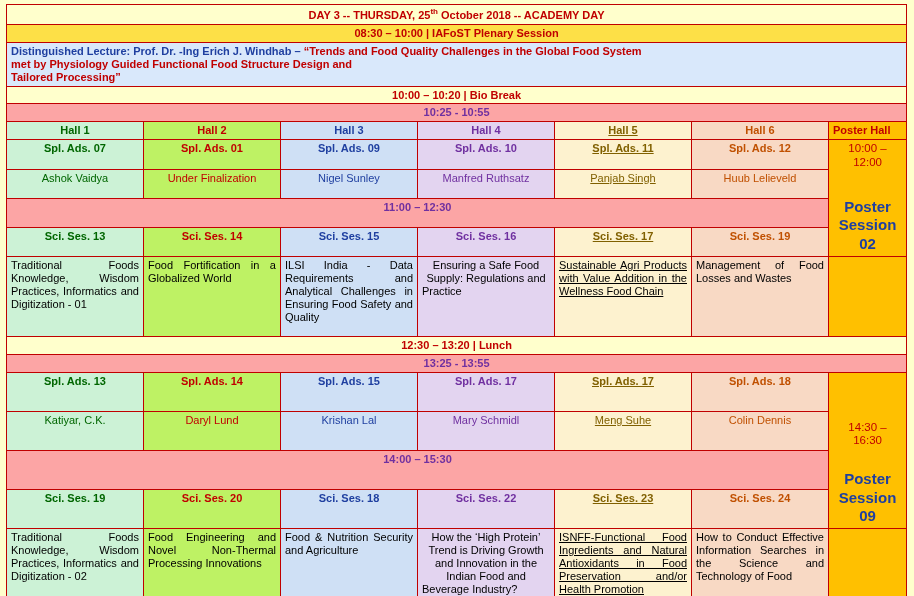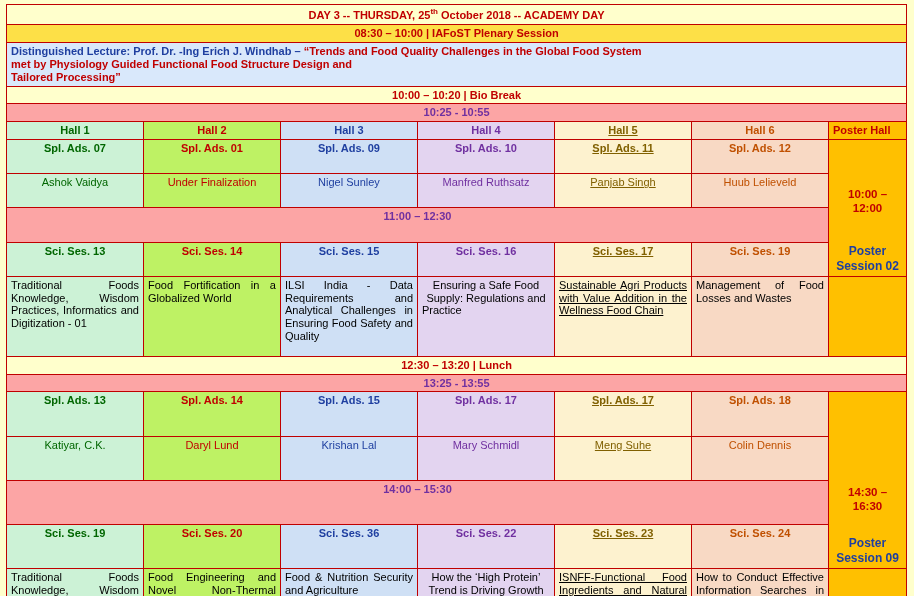--- a/index.html
+++ b/index.html
@@ -41,22 +41,22 @@
   .spkr{font-size:11px;text-align:center;}
   
   .h1{background:#ccf2d6;} .h1t{color:#006600;}
   .h2{background:#bef264;} .h2t{color:#c00000;}
   .h3{background:#cfe0f5;margin-top:20px;} .h3t{color:#1f3fa0;}
   .h4{background:#e3d4f0;text-align:center;} .h4t{color:#7030a0;}
   .h5{background:#fdf2cf;text-decoration:underline;} .h5t{color:#806000;}
   .h6{background:#f8d9c4;} .h6t{color:#c05000;margin-top:11px;}
   .poster{background:#ffc000;color:#c00000;font-weight:bold;vertical-align:middle;font-size:12px;}
   .postercell{background:#ffc000;text-align:center;vertical-align:middle;}
-  .postercell .ptime{color:#c00000;font-weight:bold;font-size:11.5px;margin-top:46px;}
-  .postercell .pname{color:#1f3fa0;font-weight:bold;font-size:12px;line-height:1.25;}
+  .postercell .ptime{color:#c00000;font-weight:normal;font-size:11.5px;}
+  .postercell .pname{color:#1f3fa0;font-weight:bold;font-size:15px;line-height:1.25;}
   .body-cell{font-size:11px;}
   sup{font-size:8px;vertical-align:super;}
 </style>
 </head>
 <body>
 
 <div id="sheet">
 <table class="grid">
   <colgroup>
     <col style="width:137px">
@@ -183,21 +183,21 @@
     <td class="spkr h6 h6t">Colin Dennis</td>
   </tr>
 
   <tr>
     <td colspan="6" class="timeband2">14:00 – 15:30</td>
   </tr>
 
   <tr>
     <td class="sesshdr h1 h1t">Sci. Ses. 19</td>
     <td class="sesshdr h2 h2t">Sci. Ses. 20</td>
-    <td class="sesshdr h3 h3t">Sci. Ses. 36</td>
+    <td class="sesshdr h3 h3t">Sci. Ses. 18</td>
     <td class="sesshdr h4 h4t">Sci. Ses. 22</td>
     <td class="sesshdr h5 h5t">Sci. Ses. 23</td>
     <td class="sesshdr h6 h6t">Sci. Ses. 24</td>
   </tr>
 
   <tr style="height:96px">
     <td class="body-cell just h1">Traditional Foods Knowledge, Wisdom Practices, Informatics and Digitization - 02</td>
     <td class="body-cell just h2">Food Engineering and Novel Non-Thermal Processing Innovations</td>
     <td class="body-cell just h3">Food &amp; Nutrition Security and Agriculture</td>
     <td class="body-cell just h4">How the ‘High Protein’ Trend is Driving Growth and Innovation in the Indian Food and Beverage Industry?</td>

